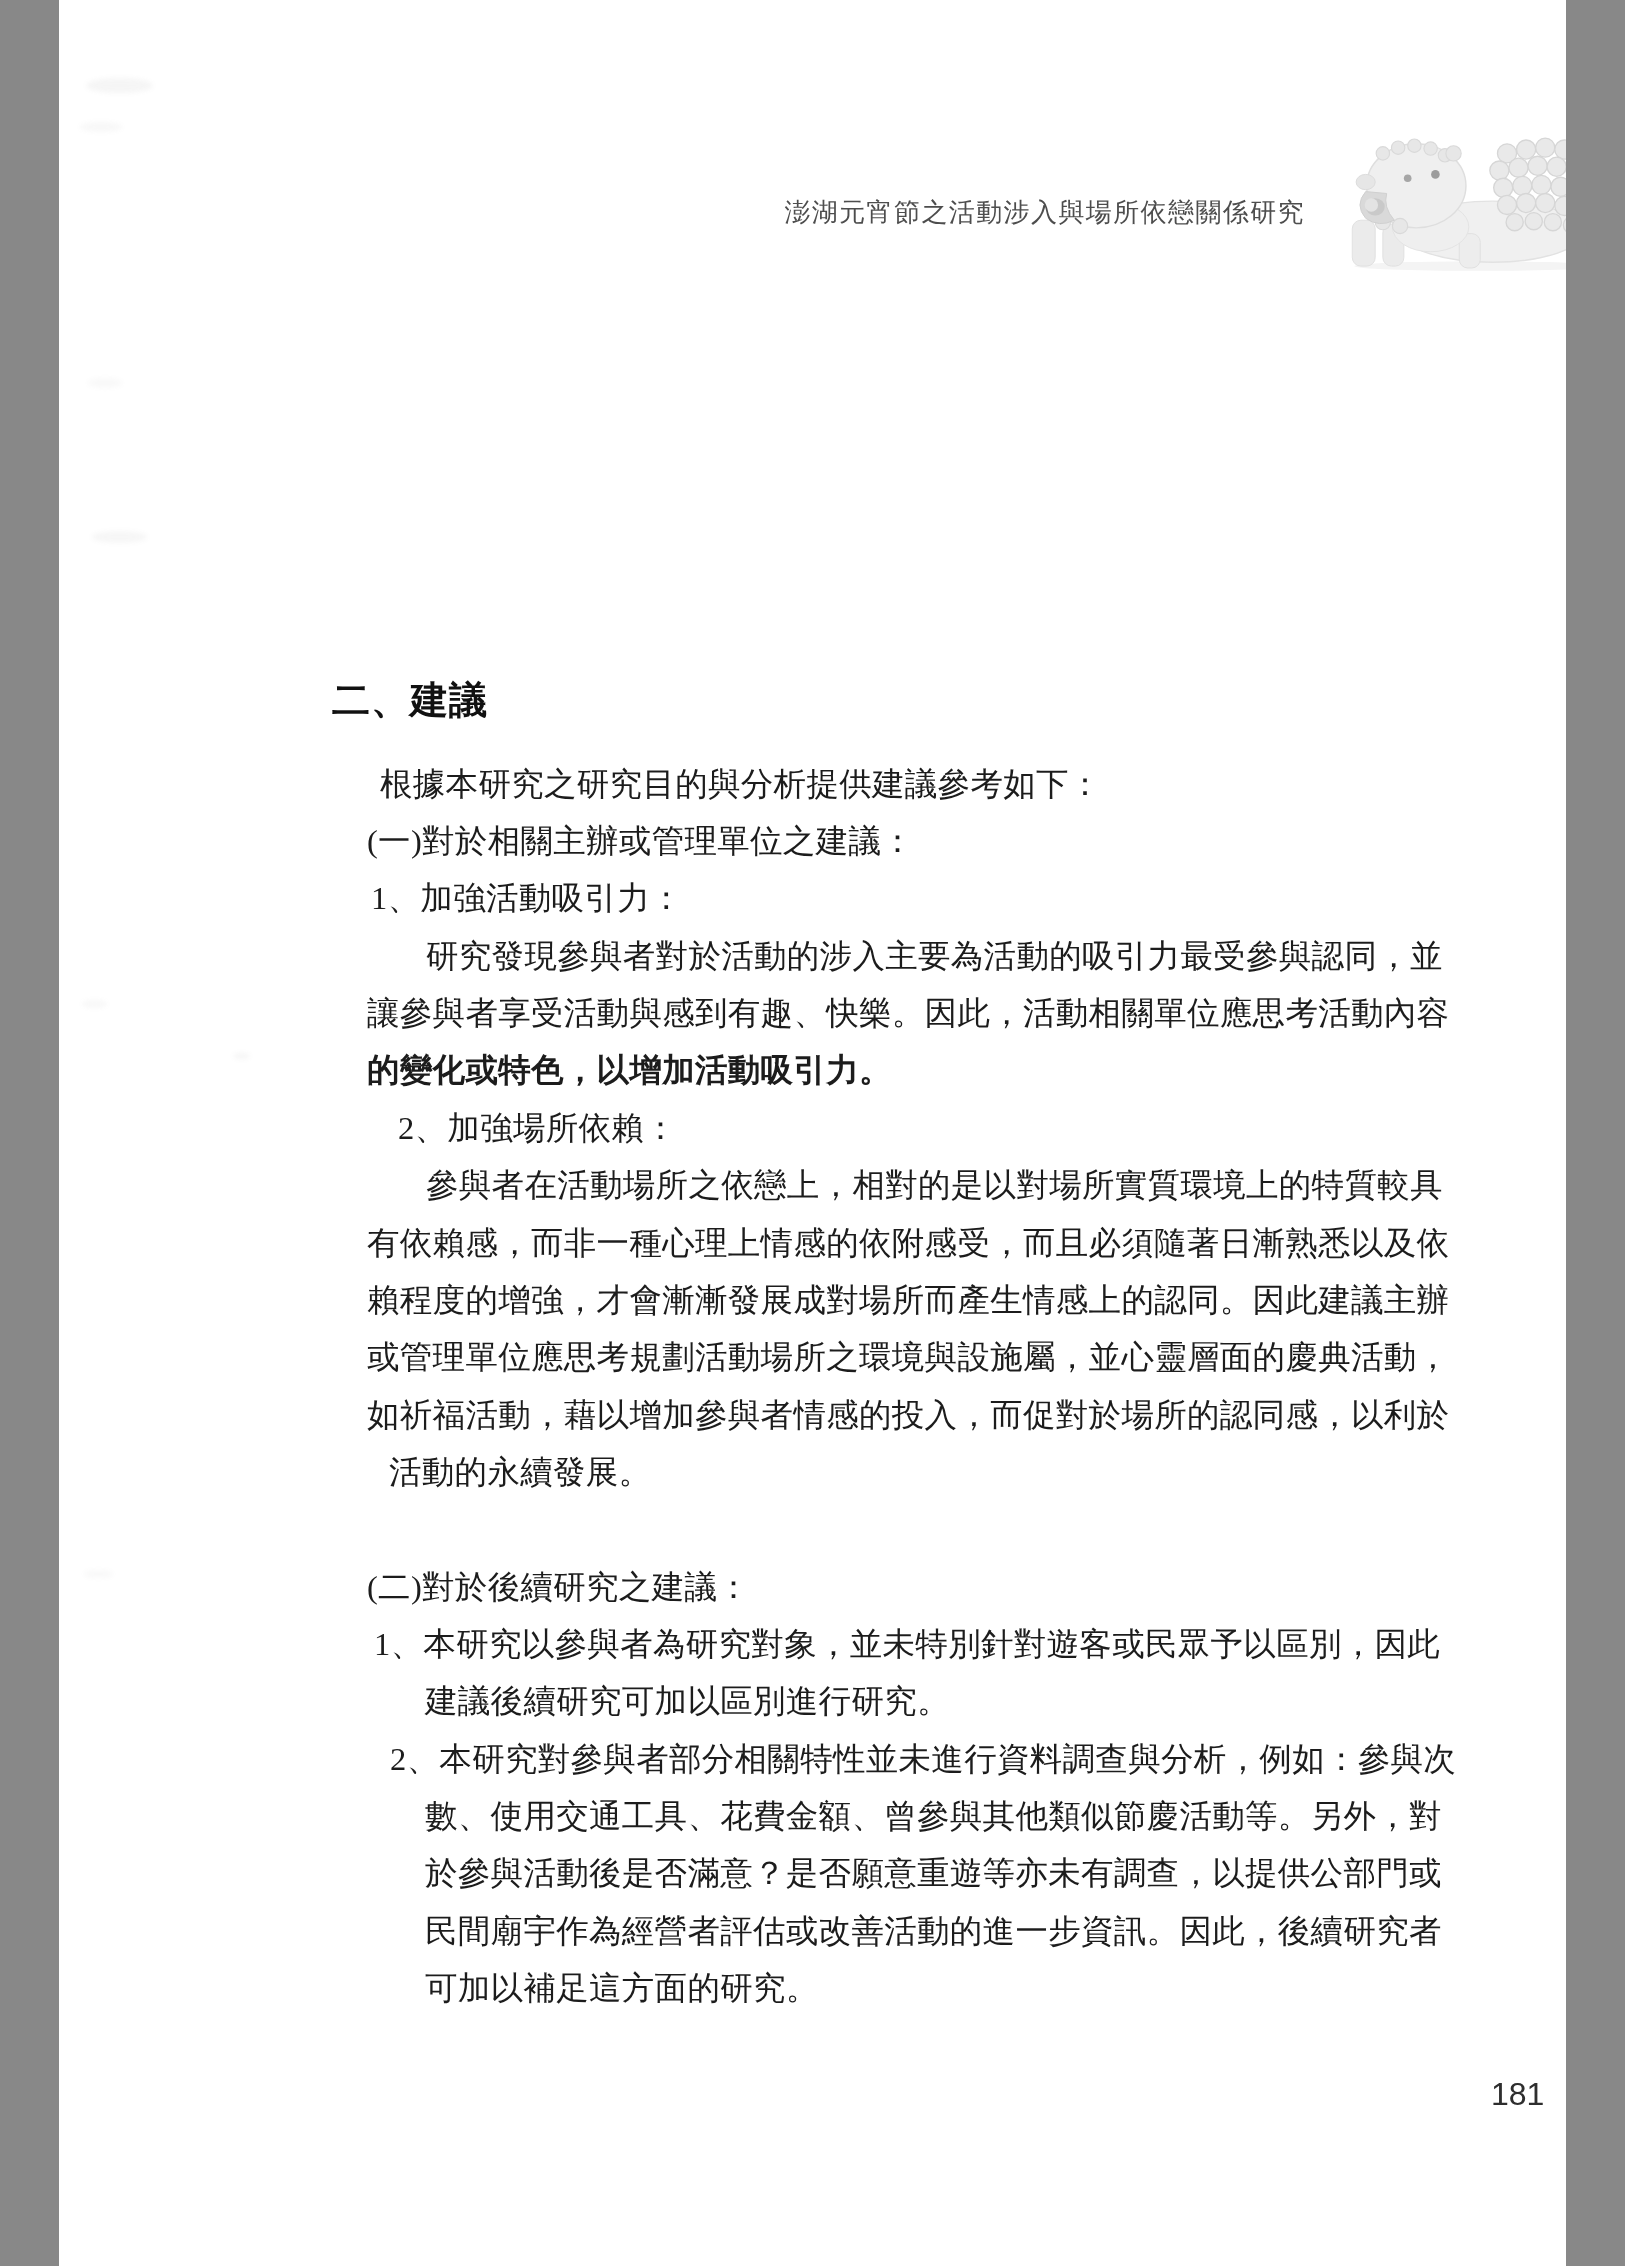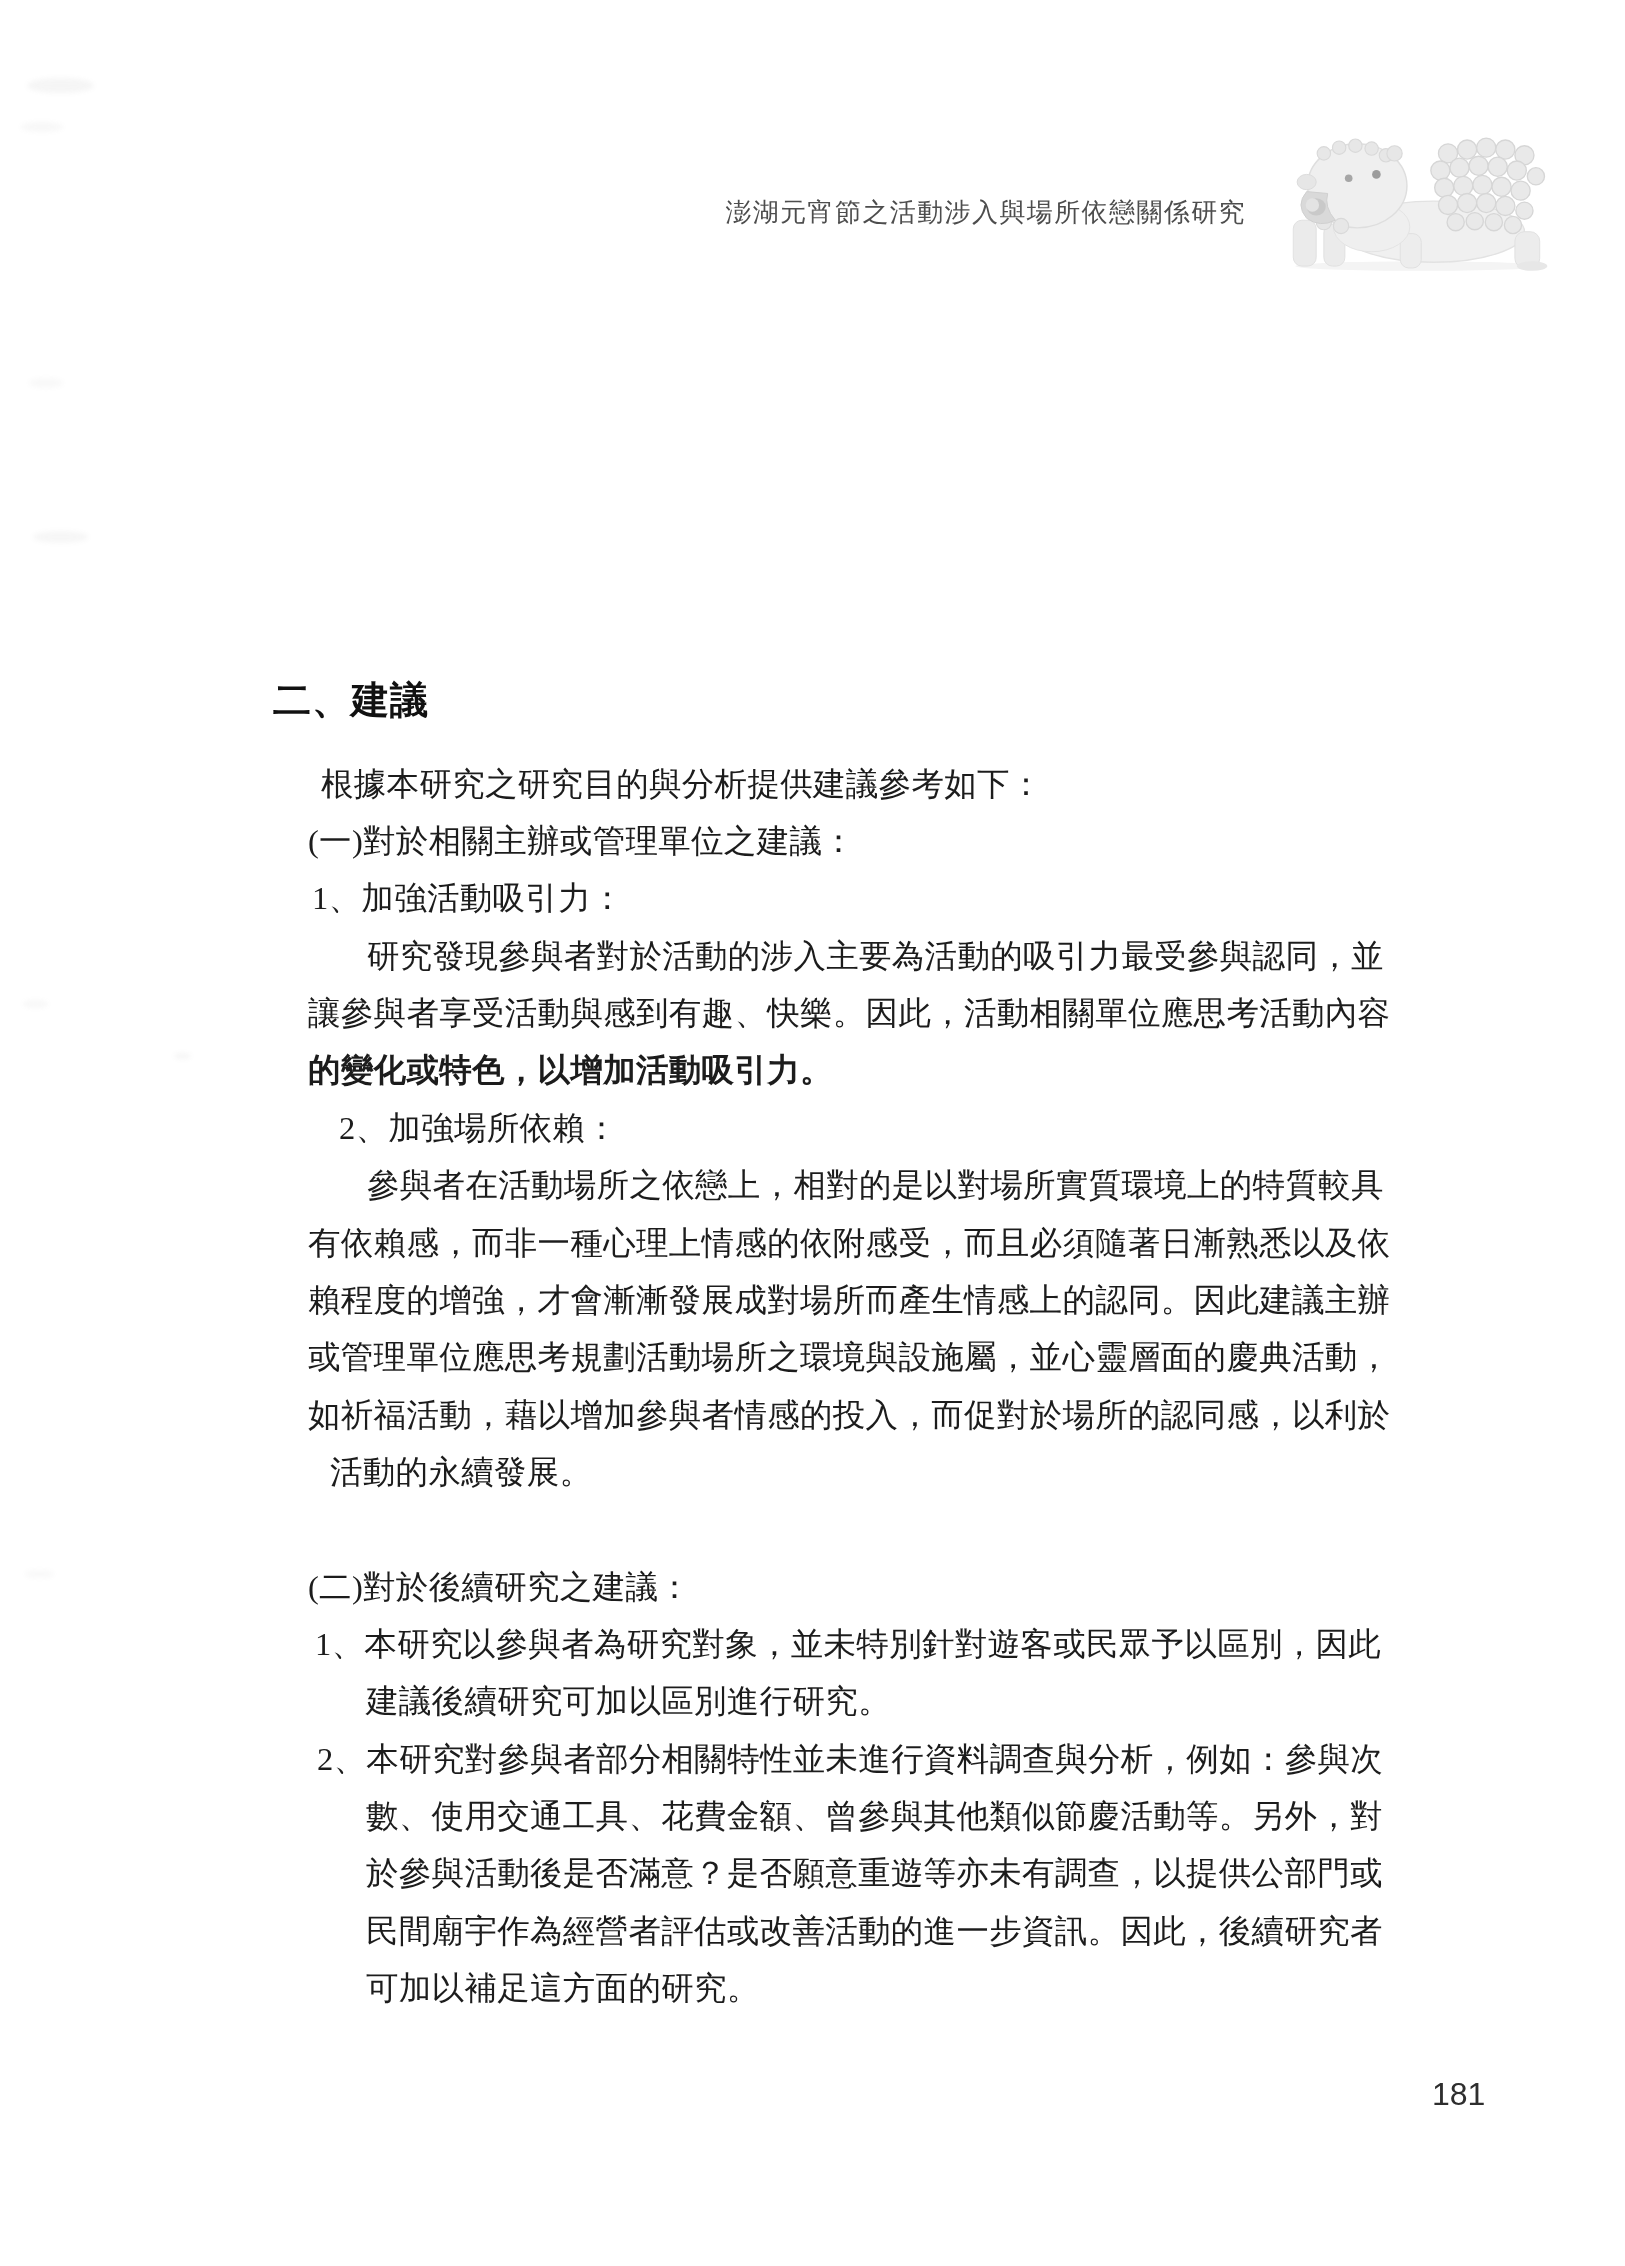--- a/index.html
+++ b/index.html
@@ -6,21 +6,21 @@
     --background:#ffffff;
     --body-text:#1c1c1c;
     --running-title-text:#4d4d4d;
     --heading-text:#111111;
     --page-number-text:#2e2e2e;
   }
   *{margin:0;padding:0;box-sizing:border-box;}
   html,body{background:#888;}
   .page{
     position:relative;
-    width:1625px;
+    width:1507px;
     height:2266px;
     margin:0 auto;
     background:var(--background);
     overflow:hidden;
     font-family:"Liberation Serif","DejaVu Serif",serif;
   }
   .running-title{
     position:absolute;
     left:0;
     top:195px;
@@ -165,21 +165,21 @@
       <div class="text-line" style="left: 339px; top: 1109px;">2、加強場所依賴：</div>
       <div class="text-line" style="left: 367px; top: 1166px;">參與者在活動場所之依戀上，相對的是以對場所實質環境上的特質較具</div>
       <div class="text-line" style="left: 308px; top: 1224px;">有依賴感，而非一種心理上情感的依附感受，而且必須隨著日漸熟悉以及依</div>
       <div class="text-line" style="left: 308px; top: 1281px;">賴程度的增強，才會漸漸發展成對場所而產生情感上的認同。因此建議主辦</div>
       <div class="text-line" style="left: 308px; top: 1338px;">或管理單位應思考規劃活動場所之環境與設施屬，並心靈層面的慶典活動，</div>
       <div class="text-line" style="left: 308px; top: 1396px;">如祈福活動，藉以增加參與者情感的投入，而促對於場所的認同感，以利於</div>
       <div class="text-line" style="left: 308px; top: 1453px; margin-left: 22px;">活動的永續發展。</div>
       <div class="text-line" style="left: 308px; top: 1568px;">(二)對於後續研究之建議：</div>
       <div class="text-line" style="left: 315px; top: 1625px;">1、本研究以參與者為研究對象，並未特別針對遊客或民眾予以區別，因此</div>
       <div class="text-line" style="left: 366px; top: 1682px;">建議後續研究可加以區別進行研究。</div>
-      <div class="text-line" style="left: 317px; top: 1740px;">2、本研究對參與者部分相關特性並未進行資料調查與分析，例如：參與次</div>
+      <div class="text-line" style="left: 331px; top: 1740px;">2、本研究對參與者部分相關特性並未進行資料調查與分析，例如：參與次</div>
       <div class="text-line" style="left: 366px; top: 1797px;">數、使用交通工具、花費金額、曾參與其他類似節慶活動等。另外，對</div>
       <div class="text-line" style="left: 366px; top: 1854px;">於參與活動後是否滿意？是否願意重遊等亦未有調查，以提供公部門或</div>
       <div class="text-line" style="left: 366px; top: 1912px;">民間廟宇作為經營者評估或改善活動的進一步資訊。因此，後續研究者</div>
       <div class="text-line" style="left: 366px; top: 1969px;">可加以補足這方面的研究。</div>
     </div>
 
   <div class="page-number">181</div>
 
 </div>
 

